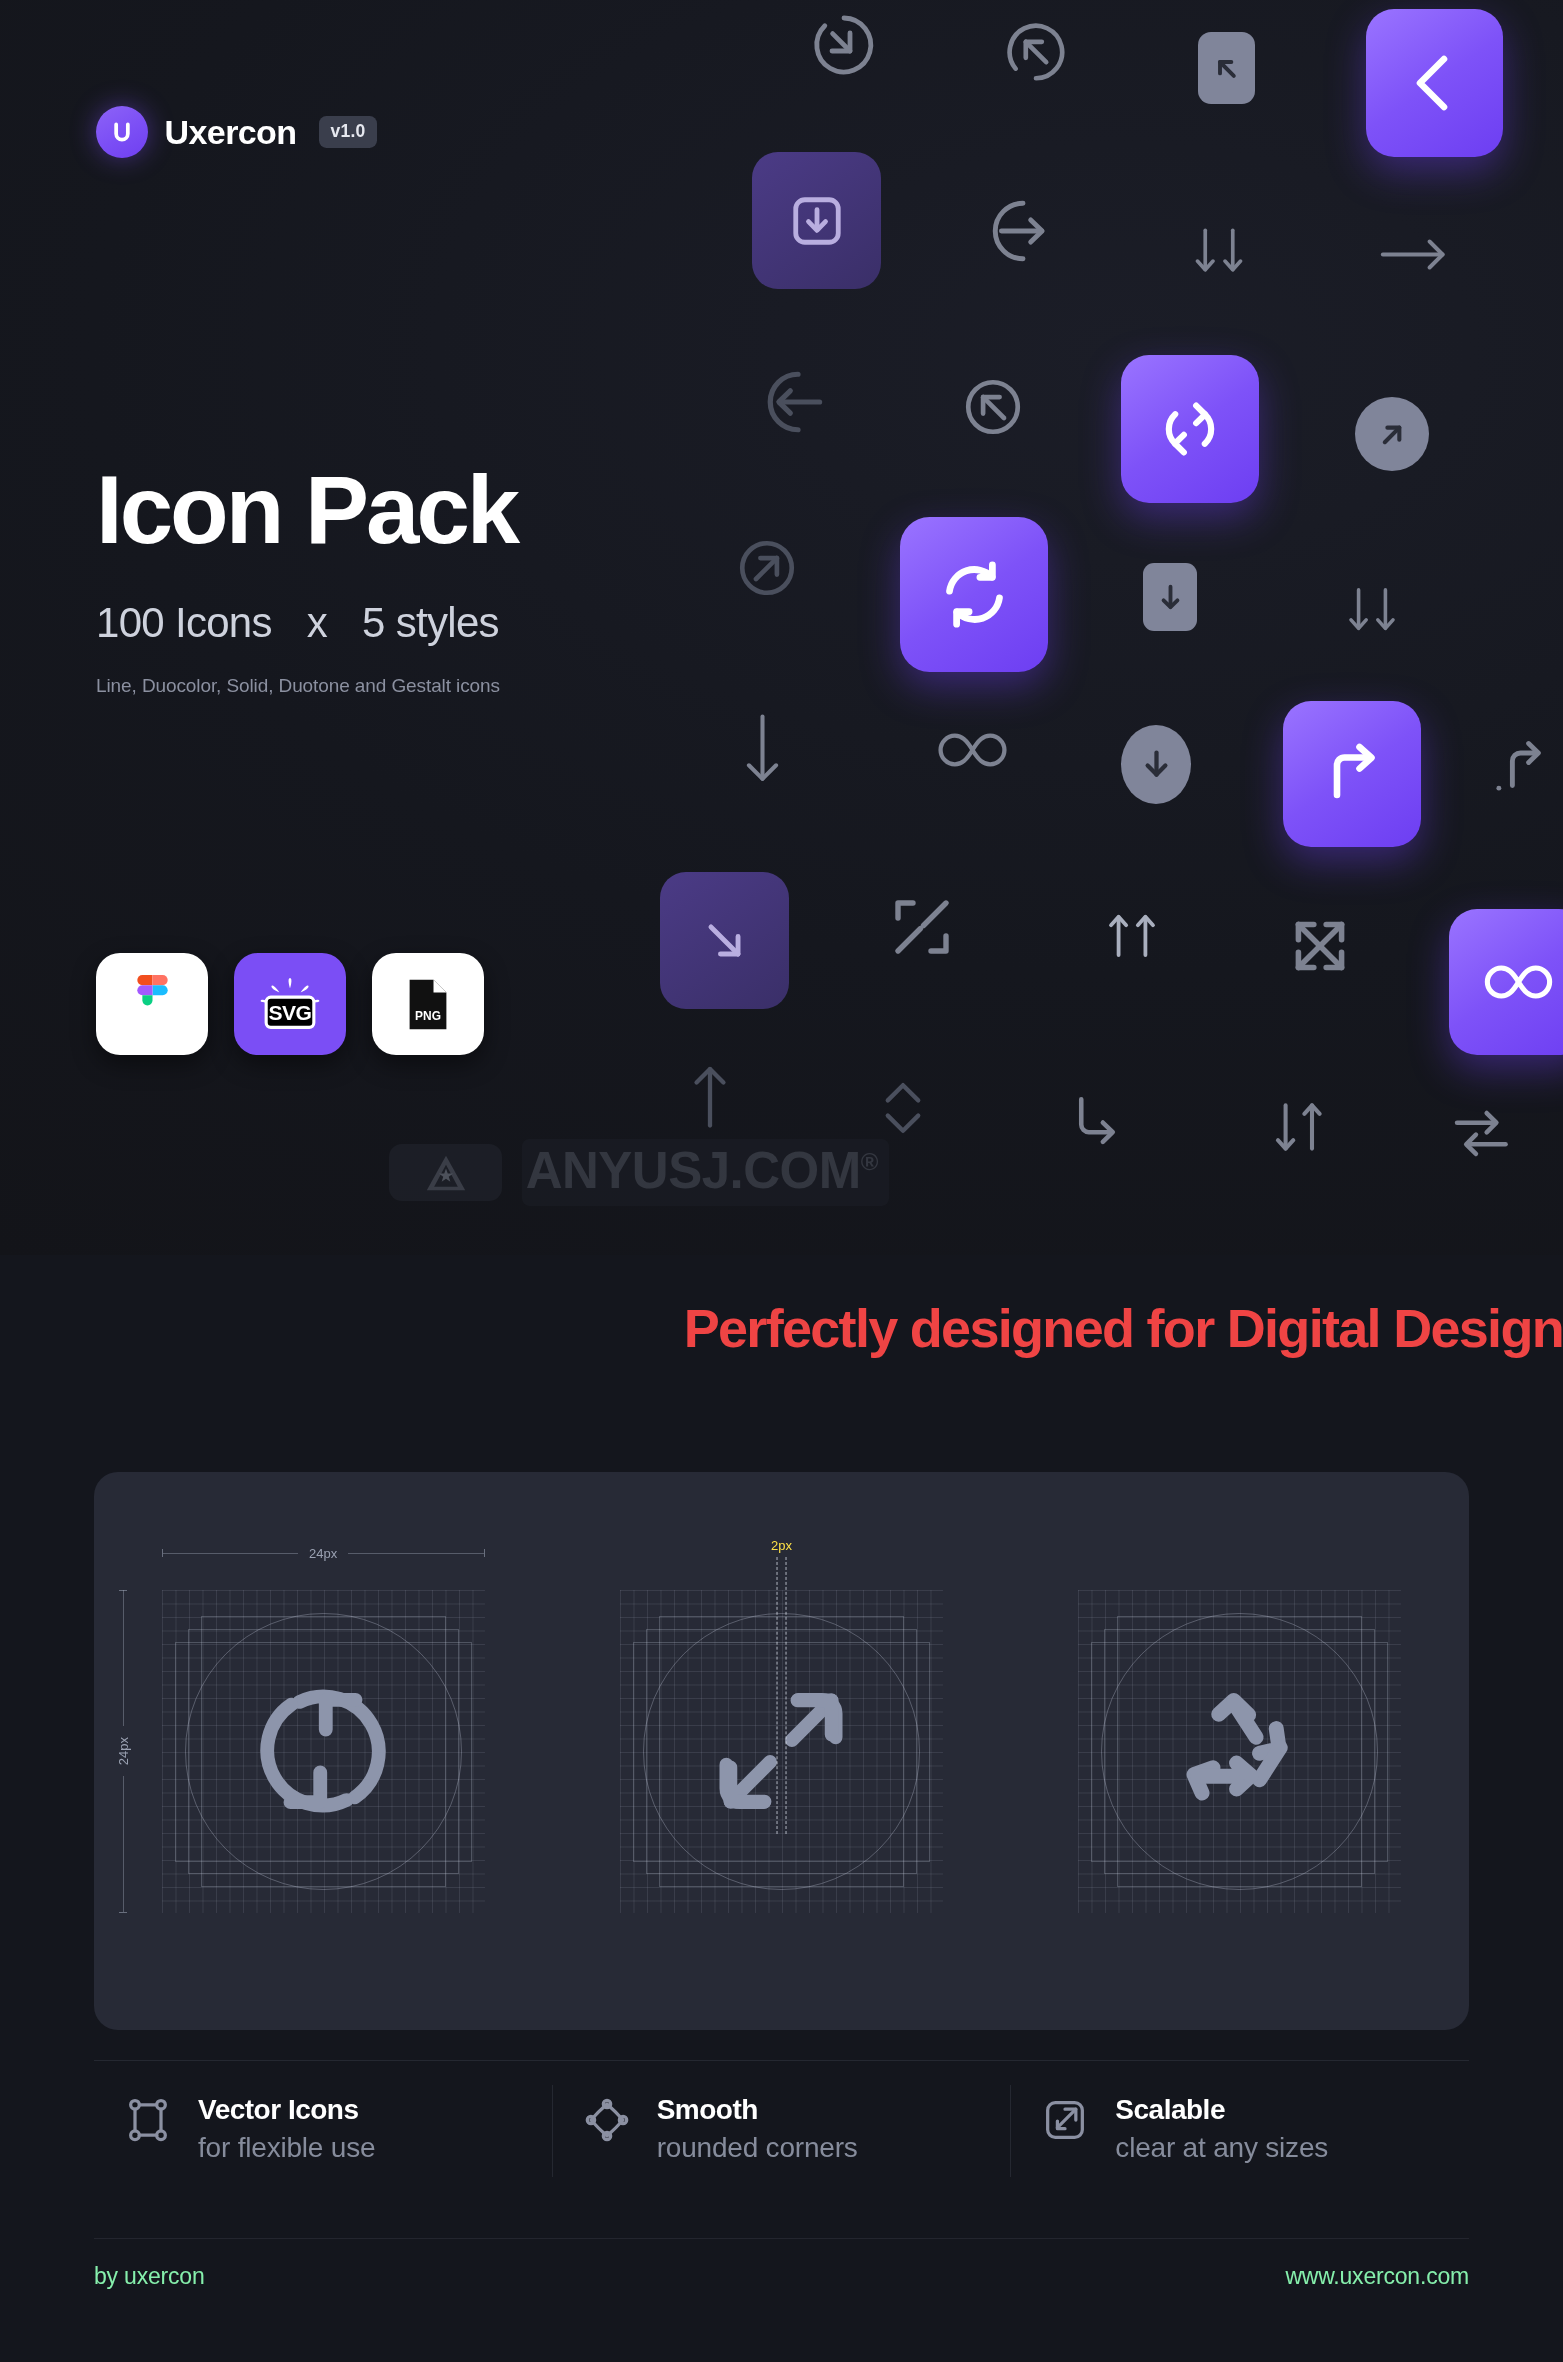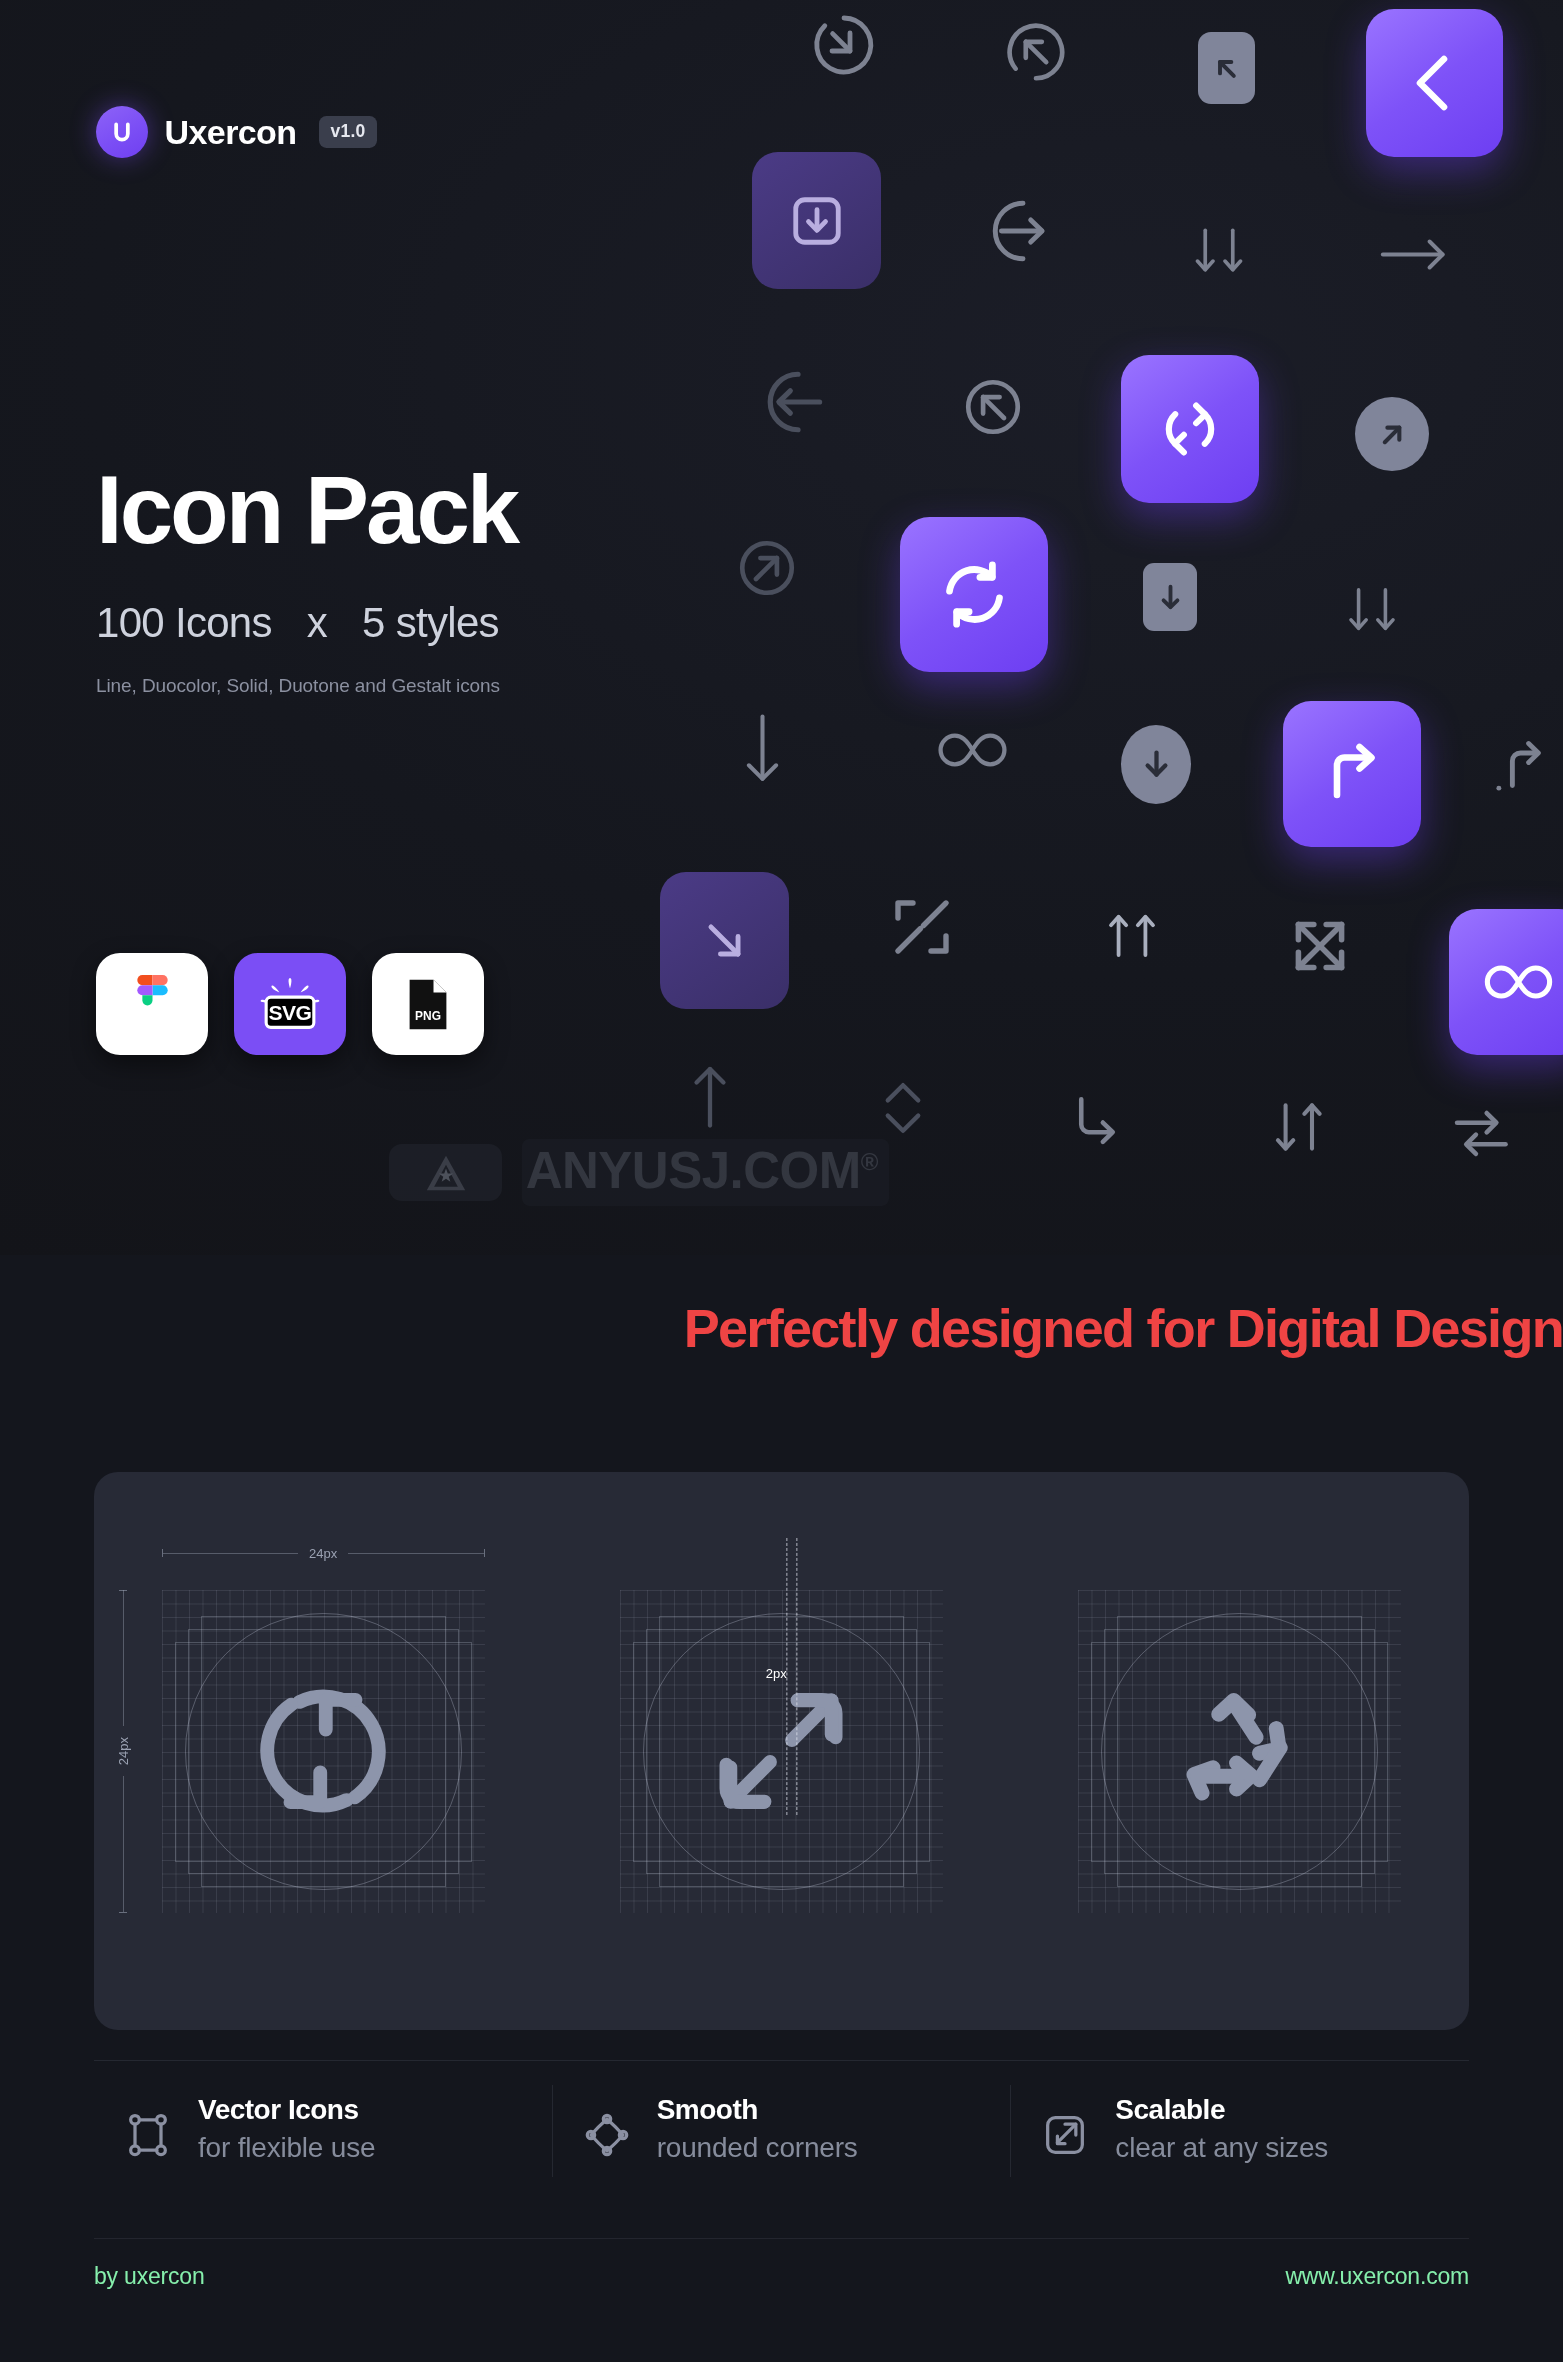--- a/index.html
+++ b/index.html
@@ -278,22 +278,22 @@
     white-space: nowrap;
     writing-mode: vertical-rl;
     transform: rotate(180deg);
   }
 
   
   .stroke-call {
     position: absolute;
     left: 50%; top: -52px;
     transform: translateX(-50%);
-    display: flex; flex-direction: row; align-items: center;
-    color: #ffffff;
+    display: flex; flex-direction: column; align-items: center;
+    color: #fde047;
     font-size: 13px;
     z-index: 3;
   }
   .stroke-call .lbl { margin-bottom: 4.6px; }
   .stroke-call .pair { display: flex; gap: 8.3px; }
   .stroke-call .dash {
     width: 0; height: 277px;
     border-left: 1.8px dashed rgba(225,230,240,.75);
   }
 
@@ -303,21 +303,21 @@
     left: 94px; top: 2060px;
     width: 1375px;
     display: flex;
     z-index: 20;
     border-top: 0.9px solid rgba(130,138,158,.16);
     padding-top: 24px;
   }
   .feat {
     flex: 1 1 0;
     display: flex;
-    align-items: flex-end;
+    align-items: flex-start;
     gap: 24px;
     padding: 9.2px 0 13px 28px;
   }
   .feat + .feat { border-left: 0.9px solid rgba(130,138,158,.16); }
   .feat-icon { color: #8b90a2; flex: 0 0 auto; }
   .feat-title {
     font-size: 28px;
     font-weight: bold;
     color: #ffffff;
     letter-spacing: -0.5px;

